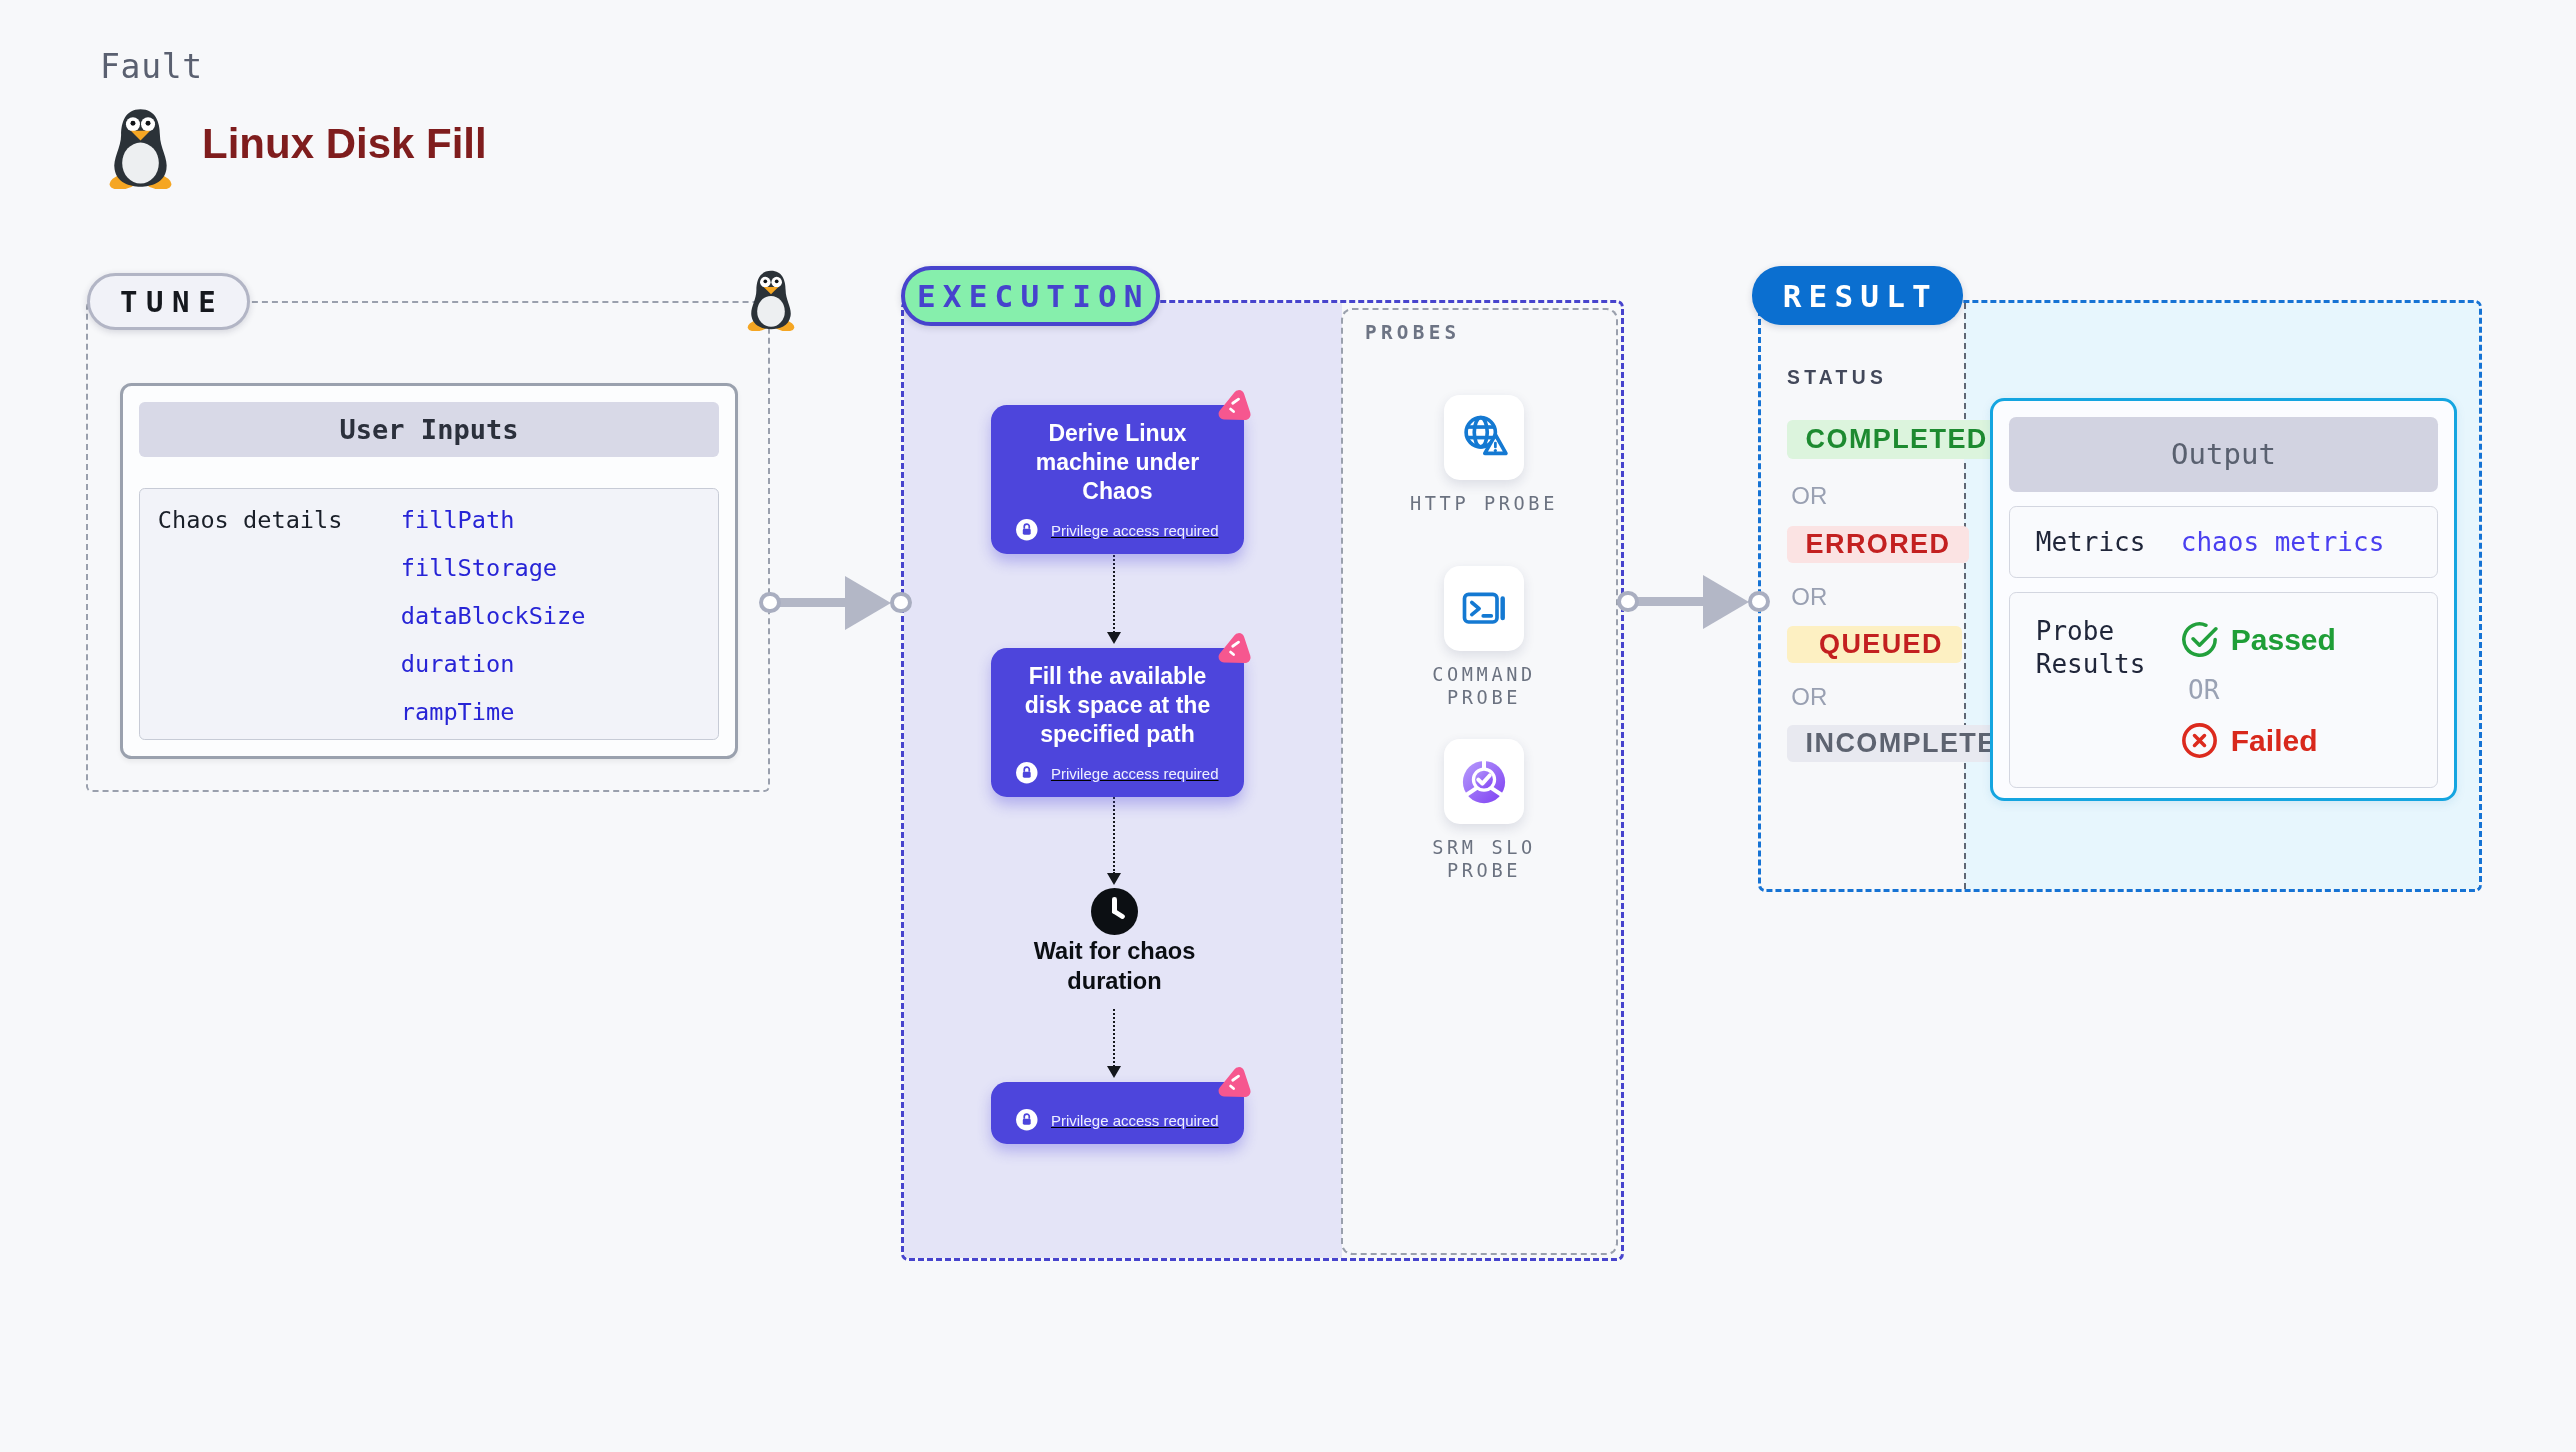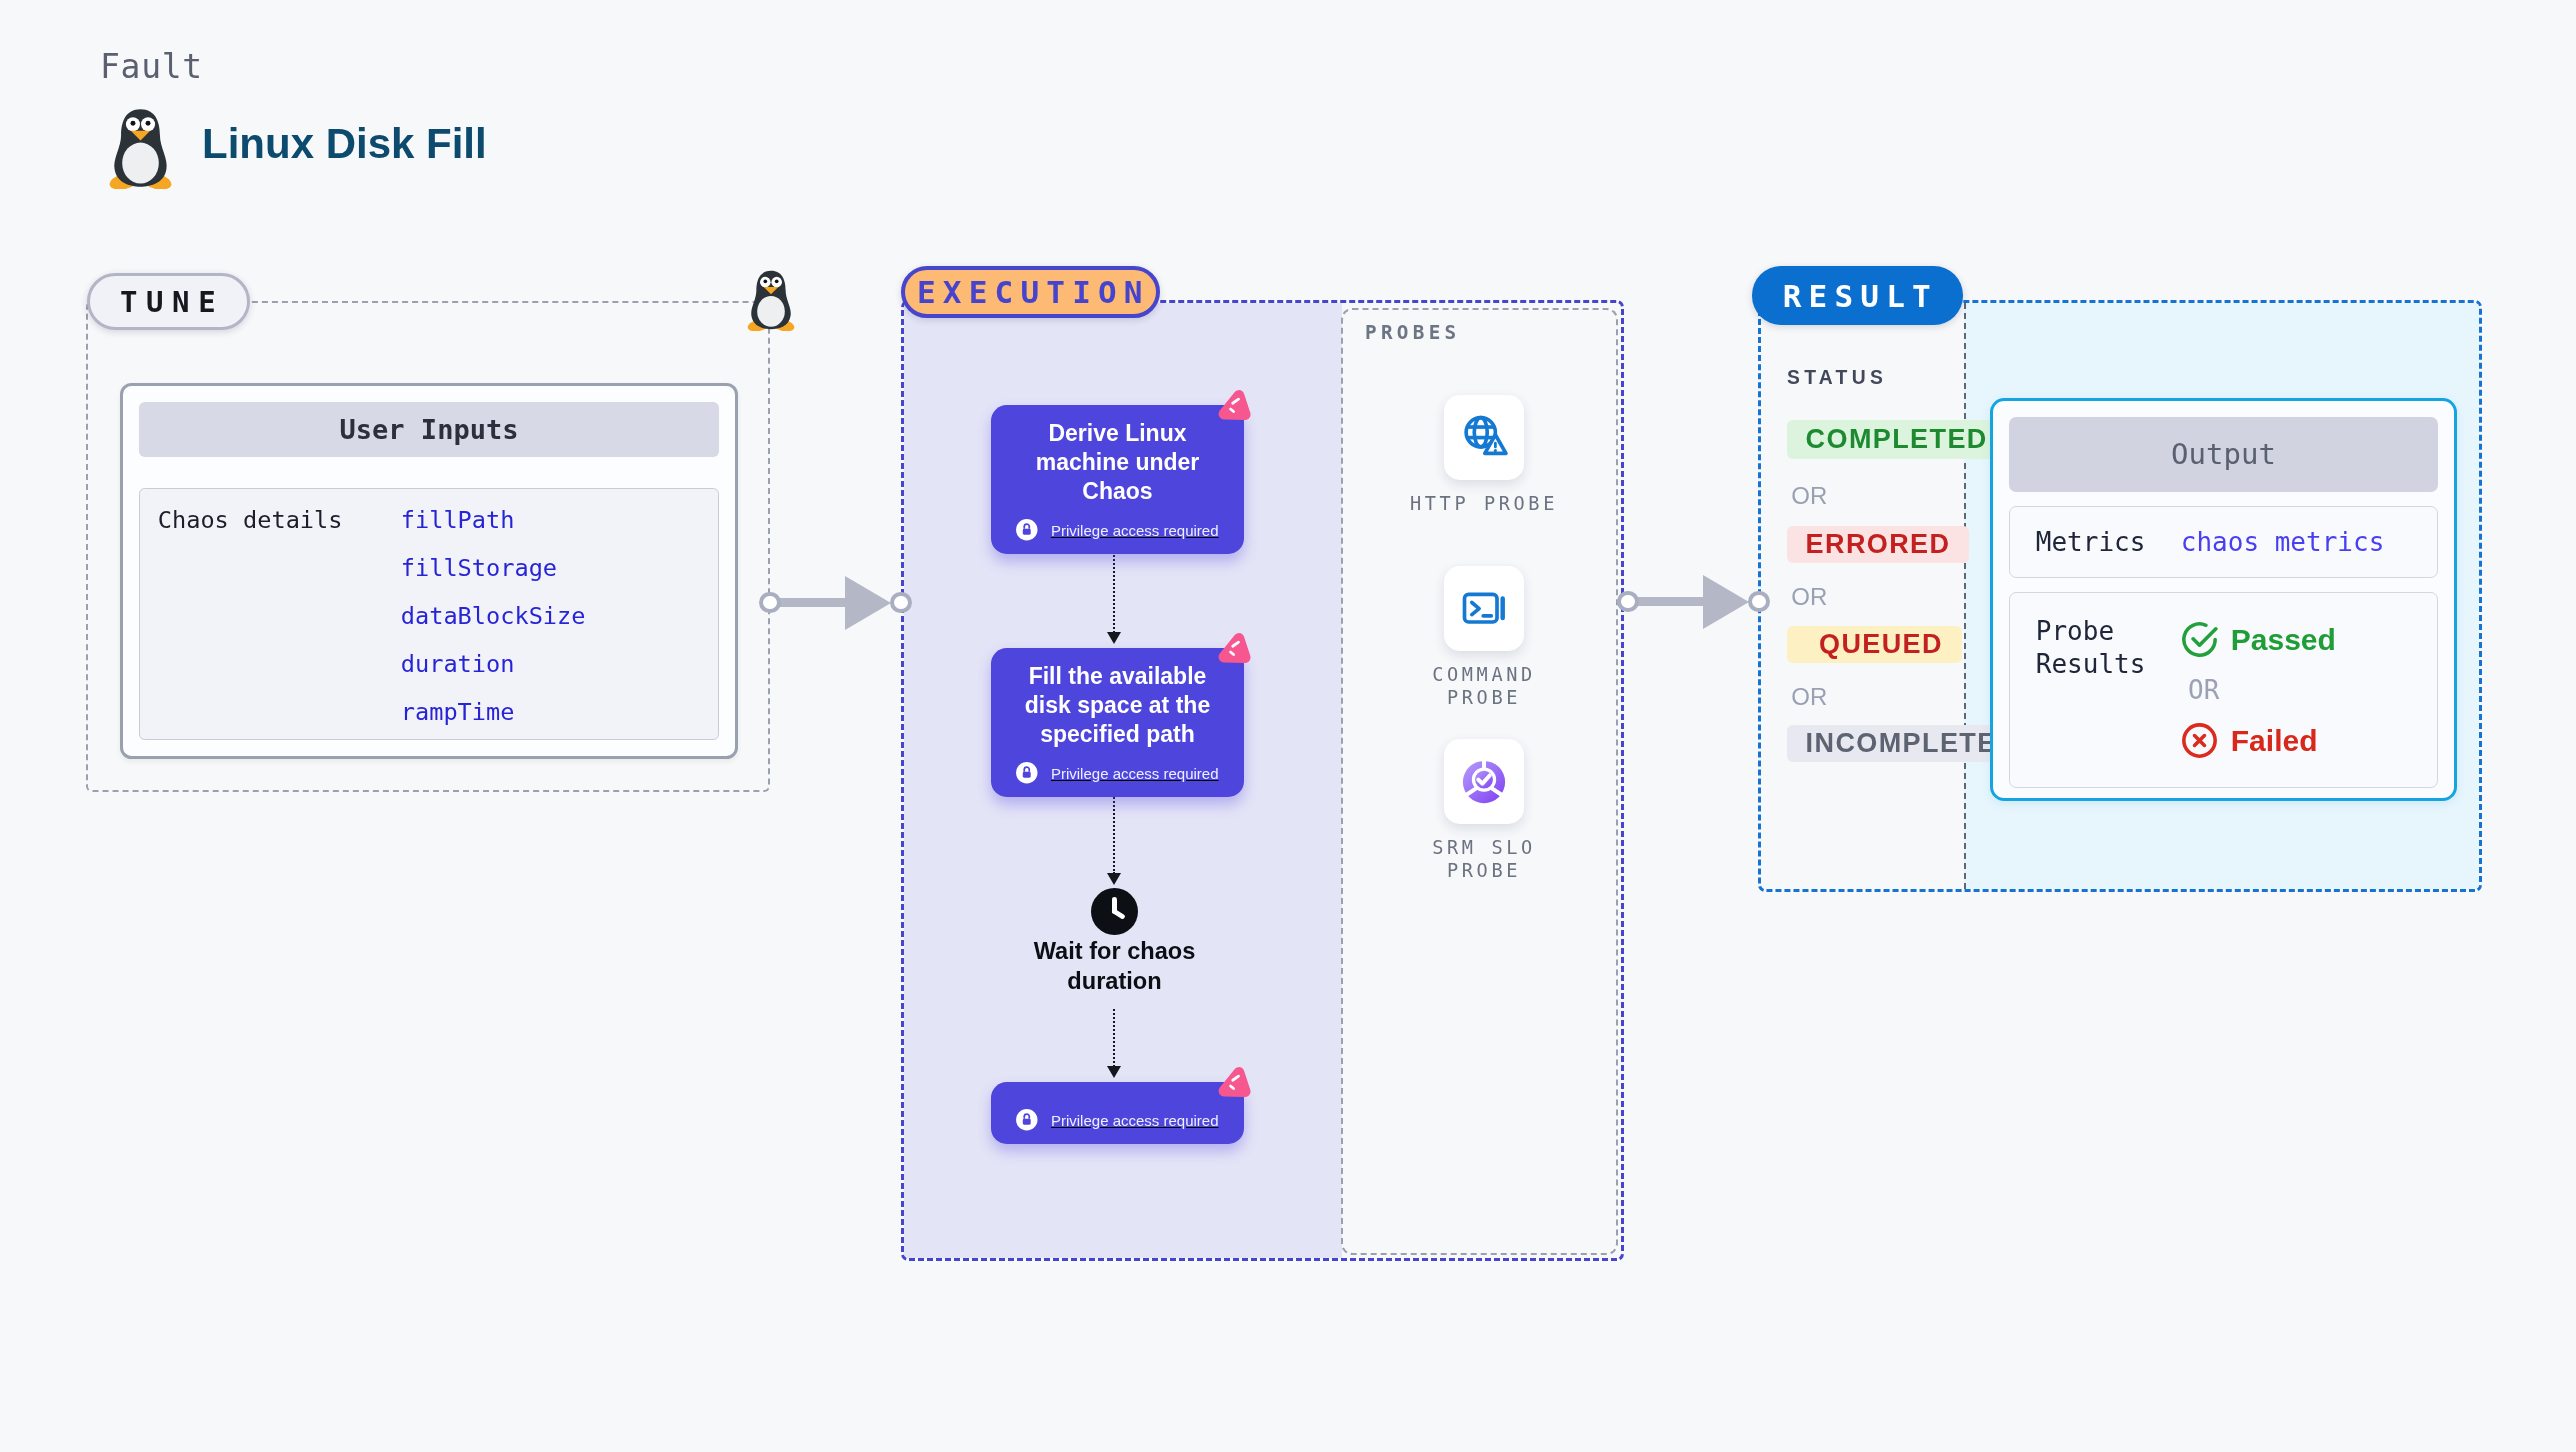--- a/index.html
+++ b/index.html
@@ -4,21 +4,21 @@
 <style>
   * { margin:0; padding:0; box-sizing:border-box; }
   html,body { background:#f7f8fa; }
   body { font-family:"Liberation Sans", sans-serif; }
   .canvas { position:relative; width:2576px; height:1452px; background:#f7f8fa; overflow:hidden; }
 
   
   .kicker { position:absolute; left:100px; top:47px; font-family:"DejaVu Sans Mono",monospace;
             font-size:33px; color:#5a6070; letter-spacing:0.7px; }
   .tux-big { position:absolute; left:106px; top:107px; width:69px; height:82px; }
-  .page-title { position:absolute; left:202px; top:120px; font-size:42px; font-weight:700; color:#0c4a6e; }
+  .page-title { position:absolute; left:202px; top:120px; font-size:42px; font-weight:700; color:#7f1d1d; }
 
   
   .pill { position:absolute; z-index:6; display:flex; align-items:center; justify-content:center;
           font-family:"DejaVu Sans Mono",monospace; font-weight:700;
           box-shadow:0 2.1px 7.2px rgba(30,34,60,.16); }
 
   
   .tune-box { position:absolute; left:86px; top:301px; width:684px; height:491px;
               border:2.9px dashed #9aa0ad; border-radius:5.7px; }
   .tune-pill { left:87px; top:273px; width:163px; height:57px; border-radius:29px;
@@ -47,22 +47,22 @@
                      border-left:46px solid #b3b7c6; }
   .connector .dot { position:absolute; top:16.5px; width:21.5px; height:21.5px; border-radius:50%;
                     background:#fff; border:4.3px solid #a9aec0; z-index:3; }
   .connector .dot.l { left:0; } .connector .dot.r { left:131px; }
 
   
   .exec-box { position:absolute; left:901px; top:300px; width:723px; height:961px;
               border:3.6px dashed #4744cd; border-radius:7.2px; }
   .exec-fill { position:absolute; left:0; top:0; bottom:0; width:438px; background:#e4e4f7;
                border-radius:4.3px 0 0 4.3px; }
-  .exec-pill { left:901px; top:266px; width:259px; height:52px; border-radius:30px;
-               background:#fdba74; border:4.3px solid #4744cd; color:#4643cd;
+  .exec-pill { left:901px; top:266px; width:259px; height:60px; border-radius:30px;
+               background:#86efac; border:4.3px solid #4744cd; color:#4643cd;
                font-size:31px; letter-spacing:7.2px; padding-left:5.7px; }
 
   .step-card { position:absolute; left:991px; width:253px; background:#4d45dc; border-radius:15.8px;
                padding:14.3px 13px 13px; box-shadow:0 7.2px 14.3px rgba(77,69,220,.32); z-index:4; }
   .step-title { color:#fff; font-size:23px; line-height:29px; font-weight:700; text-align:center; }
   .step-priv { margin-top:13px; display:flex; align-items:center; justify-content:center; gap:13px;text-decoration:underline; }
   .step-priv span { color:#eef0ff; font-size:15px; }
   .step-priv svg { width:21.5px; height:21.5px; flex:0 0 auto; }
   .pink-badge { position:absolute; right:-10px; top:-17px; width:42px; height:36px; transform:rotate(-6deg); }
 

